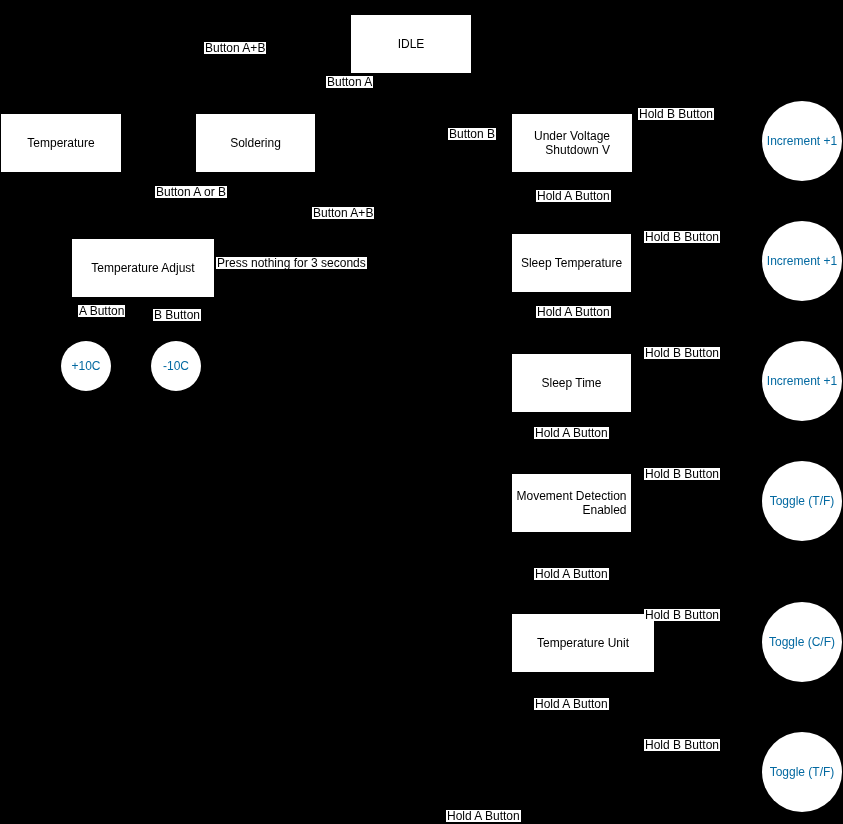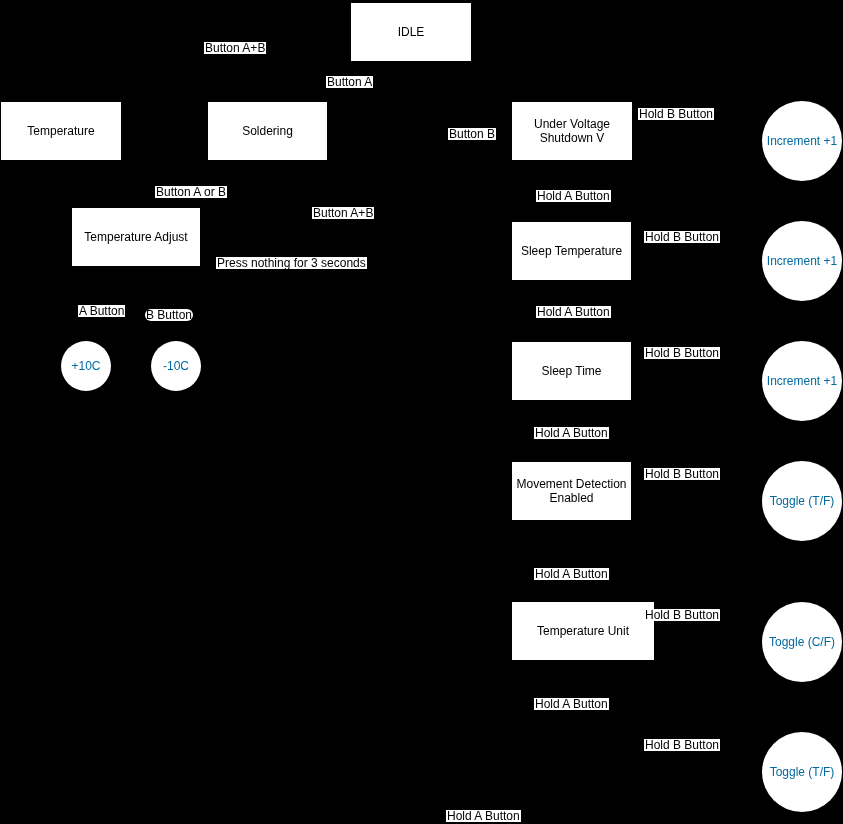--- a/index.html
+++ b/index.html
@@ -16,24 +16,25 @@
     font-family: "Liberation Sans", sans-serif;
     color: #000000;
   }
   .node {
     position: absolute;
     background: #ffffff;
     color: #000000;
     display: flex;
     align-items: center;
     justify-content: center;
-    text-align: center;
+    text-align: right;
     font-size: 12px;
     line-height: 14px;
     white-space: pre-line;
+    margin-top: 12px;
   }
   .edge-label {
     position: absolute;
     background: #ffffff;
     color: #000000;
     font-size: 12px;
     line-height: 12px;
     padding: 0 1px;
     white-space: nowrap;
   }
@@ -52,38 +53,38 @@
   .circle.large { width: 80px; height: 80px; }
   .circle.small { width: 50px; height: 50px; }
 </style>
 </head>
 <body>
 
 <div class="canvas">
 
   <div class="node" style="left:351px; top:3px;  width:120px; height:58px;">IDLE</div>
   <div class="node" style="left:1px;   top:102px; width:120px; height:58px;">Temperature</div>
-  <div class="node" style="left:208px; top:102px; width:119px; height:58px;">Soldering</div>
-  <div class="node" style="left:72px;  top:208px; width:128px; height:58px;">Temperature Adjust</div>
+  <div class="node" style="left:196px; top:102px; width:119px; height:58px;">Soldering</div>
+  <div class="node" style="left:72px;  top:227px; width:142px; height:58px;">Temperature Adjust</div>
   <div class="node" style="left:512px; top:102px; width:120px; height:58px;">Under Voltage
 Shutdown V</div>
   <div class="node" style="left:512px; top:222px; width:119px; height:58px;">Sleep Temperature</div>
   <div class="node" style="left:512px; top:342px; width:119px; height:58px;">Sleep Time</div>
   <div class="node" style="left:512px; top:462px; width:119px; height:58px;">Movement Detection
 Enabled</div>
   <div class="node" style="left:512px; top:602px; width:142px; height:58px;">Temperature Unit</div>
 
   <div class="edge-label" style="left:204px; top:42px;">Button A+B</div>
   <div class="edge-label" style="left:326px; top:76px;">Button A</div>
   <div class="edge-label" style="left:448px; top:80px;margin-top:48px;">Button B</div>
   <div class="edge-label" style="left:155px; top:186px;">Button A or B</div>
   <div class="edge-label" style="left:312px; top:207px;">Button A+B</div>
   <div class="edge-label" style="left:216px; top:257px;">Press nothing for 3 seconds</div>
   <div class="edge-label" style="left:78px;  top:305px;">A Button</div>
-  <div class="edge-label" style="left:145px; top:309px;border-radius:6px;">B Button</div>
+  <div class="edge-label" style="left:153px; top:309px;">B Button</div>
 
   <div class="edge-label" style="left:638px; top:108px;">Hold B Button</div>
   <div class="edge-label" style="left:536px; top:190px;">Hold A Button</div>
   <div class="edge-label" style="left:644px; top:231px;">Hold B Button</div>
   <div class="edge-label" style="left:536px; top:306px;">Hold A Button</div>
   <div class="edge-label" style="left:644px; top:347px;">Hold B Button</div>
   <div class="edge-label" style="left:534px; top:427px;">Hold A Button</div>
   <div class="edge-label" style="left:644px; top:468px;">Hold B Button</div>
   <div class="edge-label" style="left:534px; top:568px;">Hold A Button</div>
   <div class="edge-label" style="left:644px; top:609px;">Hold B Button</div>

